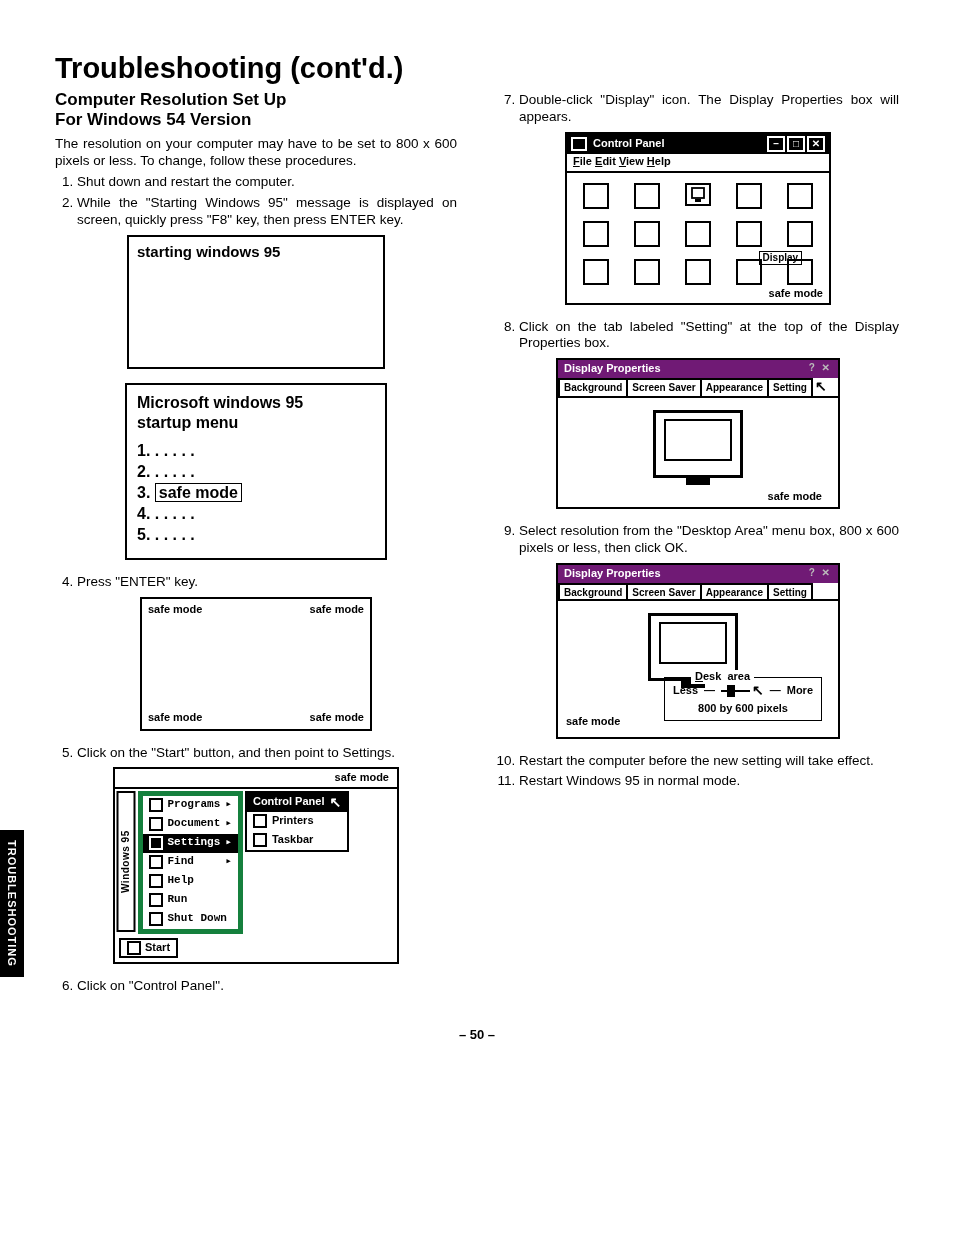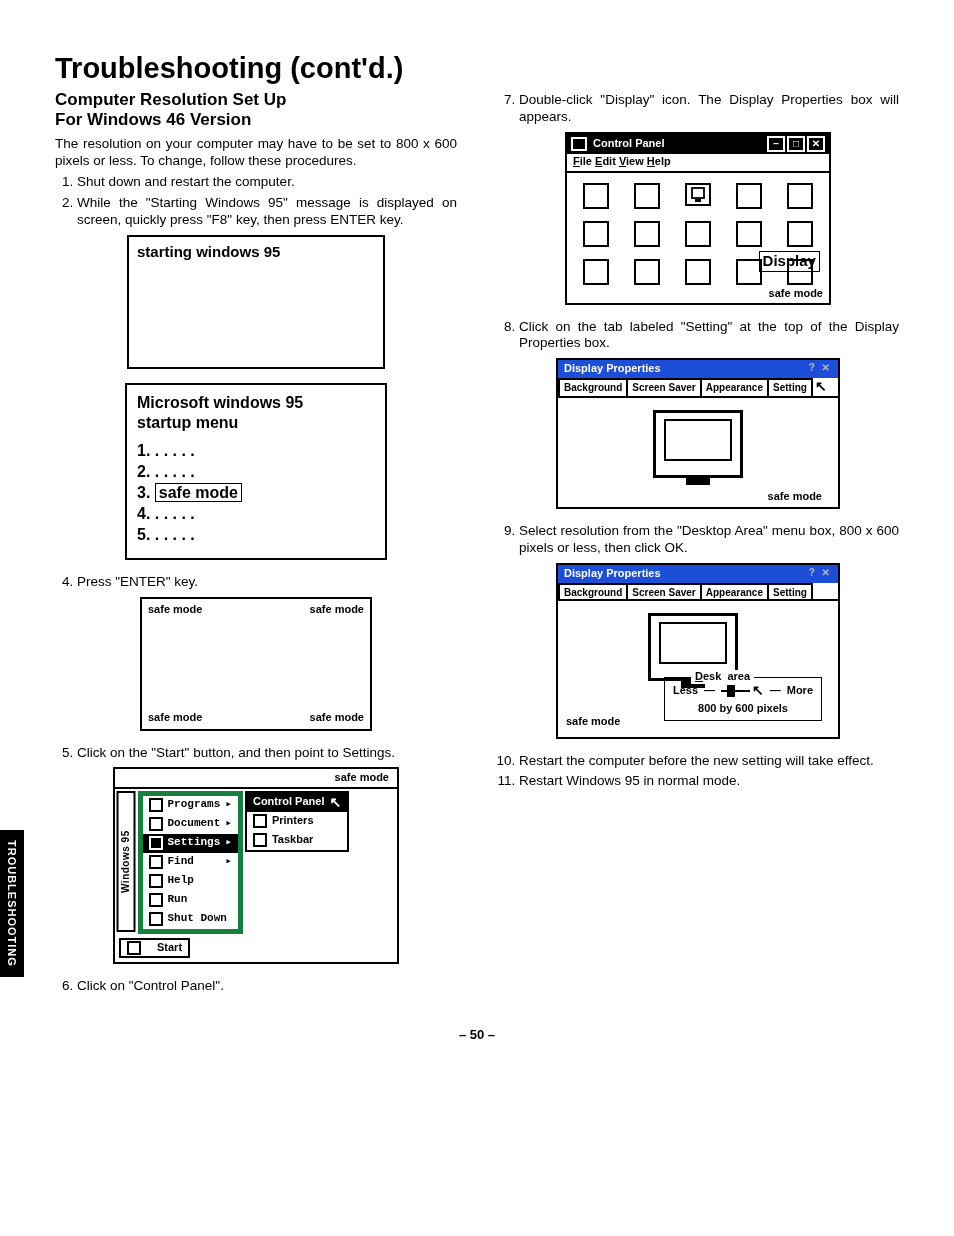--- a/index.html
+++ b/index.html
@@ -59,40 +59,40 @@
     font-weight:var(--fw-bold); font-size:10px; padding:4px 1px; text-align:center;
     margin:2px; letter-spacing:.5px;
   }
   .fig-startmenu .menu { border:5px solid #15803d; margin:2px 0 0 0;font-family:Liberation Mono, monospace; }
   .fig-startmenu .item { padding:2px 6px; border-bottom:1px solid transparent; display:flex; align-items:center; gap:5px; font-weight:var(--fw-bold); white-space:nowrap; }
   .fig-startmenu .item .sq { width:10px; height:10px; border:2px solid #000; display:inline-block; }
   .fig-startmenu .item.sel { background:#000; color:#fff; }
   .fig-startmenu .item.sel .sq { border-color:#fff; }
   .fig-startmenu .arrow::after { content:"▸"; margin-left:auto; }
   .fig-startmenu .sub { border:2px solid #000; margin:2px 0 0 2px; align-self:flex-start; }
-  .fig-startmenu .start { border:2px solid #000; display:inline-flex; align-items:center; gap:16px; padding:1px 6px; margin:4px; font-weight:var(--fw-bold); }
+  .fig-startmenu .start { border:2px solid #000; display:inline-flex; align-items:center; gap:4px; padding:1px 6px; margin:4px; font-weight:var(--fw-bold); }
   .fig-startmenu .start .sq { width:10px; height:10px; border:2px solid #000; display:inline-block; }
   .fig-startmenu .cursor { font-size:14px; line-height:8px; }
   
   .fig-cp { width: 262px; padding:0; font-size:11px; }
   .fig-cp .titlebar { background:#000; color:#fff; display:flex; align-items:center; padding:2px 4px; gap:6px; font-weight:var(--fw-bold); }
   .fig-cp .titlebar .ticon { width:12px; height:10px; border:2px solid #fff; display:inline-block; }
   .fig-cp .winbtns { margin-left:auto; display:flex; gap:2px; }
   .fig-cp .winbtns span { width:14px; height:12px; border:2px solid #fff; display:inline-flex; align-items:center; justify-content:center; font-size:10px; }
   .fig-cp .menubar { padding:1px 6px 2px; border-bottom:2px solid #000; font-weight:var(--fw-bold); }
   .fig-cp .menubar .u { text-decoration: underline; }
   .fig-cp .grid { display:grid; grid-template-columns:repeat(5,1fr); gap:12px 16px; padding:10px 12px 2px; justify-items:center; position:relative; }
   .fig-cp .ic { width:22px; height:22px; border:2px solid #000; }
   .fig-cp .displayic { display:flex; flex-direction:column; align-items:center; border:2px solid #000; background:#fff; padding:1px 2px 0; }
   .fig-cp .displayic svg { display:block; }
-  .fig-cp .dlabel { font-size:15px; font-weight:var(--fw-bold); border:1.5px solid #000; padding:0 3px; margin-top:28px; margin-left:-56px; grid-column:3; grid-row:1; position:absolute; left:134px; top:40px; }
+  .fig-cp .dlabel { font-size:10px; font-weight:var(--fw-bold); border:1.5px solid #000; padding:0 3px; margin-top:28px; margin-left:-56px; grid-column:3; grid-row:1; position:absolute; left:134px; top:40px; }
   .fig-cp .status { text-align:right; padding:0 6px 2px; font-weight:var(--fw-bold); }
   
   .fig-dp { width: 280px; padding:0; font-size:11px; }
-  .fig-dp .titlebar { background:#1d4ed8; color:#fff; padding:2px 6px; display:flex; font-weight:var(--fw-bold);}
+  .fig-dp .titlebar { background:#701a75; color:#fff; padding:2px 6px; display:flex; font-weight:var(--fw-bold);}
   .fig-dp .titlebar .r { margin-left:auto; letter-spacing:2px; color:#bbb; font-size:10px;}
   .fig-dp .tabs { display:flex; font-size:10px; font-weight:var(--fw-bold); border-bottom:2px solid #000; }
   .fig-dp .tabs .t { border:2px solid #000; border-bottom:none; padding:2px 4px 0; margin-right:-2px; background:#fff; }
   .fig-dp .body { padding:12px 10px 2px; position:relative; }
   .fig-dp .monitor { width:84px; height:62px; border:3px solid #000; margin:0 auto; position:relative; }
   .fig-dp .monitor .screen { position:absolute; inset:6px 8px 14px 8px; border:2px solid #000; }
   .fig-dp .monitor::after { content:""; position:absolute; bottom:-10px; left:30px; width:24px; height:8px; background:#000; }
   .fig-dp .status { text-align:right; padding:12px 6px 2px; font-weight:var(--fw-bold); }
   .fig-dp .deskarea { border:1.5px solid #000; margin:-4px 6px 6px 96px; padding:4px 8px 4px; font-size:11px; position:relative; }
   .fig-dp .deskarea .legend { position:absolute; top:-8px; left:26px; background:#fff; padding:0 4px; font-weight:var(--fw-bold); }
@@ -119,21 +119,21 @@
 
 <div class="sidetab">TROUBLESHOOTING</div>
 
 <h1>Troubleshooting (cont'd.)</h1>
 
 <div class="cols">
 
   <div class="col">
     <h2>
       <span>Computer Resolution Set Up</span><br>
-      <span>For Windows 46 Version</span>
+      <span>For Windows 54 Version</span>
     </h2>
     <p>The resolution on your computer may have to be set to 800 x 600 pixels or less. To change, follow these procedures.</p>
 
     <ol start="1">
       <li>Shut down and restart the computer.</li>
       <li>While the "Starting Windows 95" message is displayed on screen, quickly press "F8" key, then press ENTER key.</li>
     </ol>
 
     <div class="figure fig-start">
       <span>starting windows 95</span>

